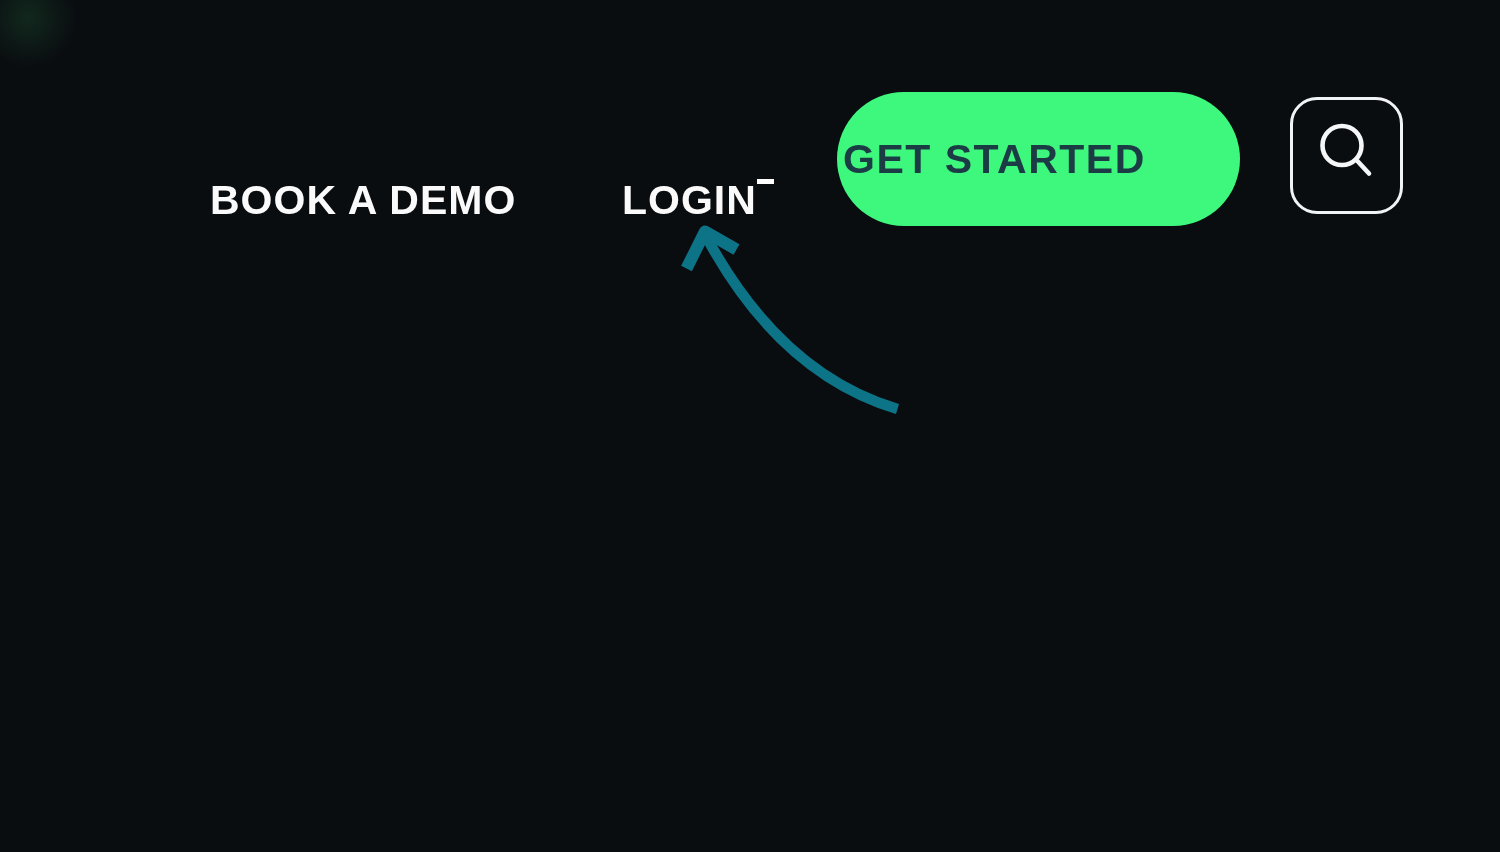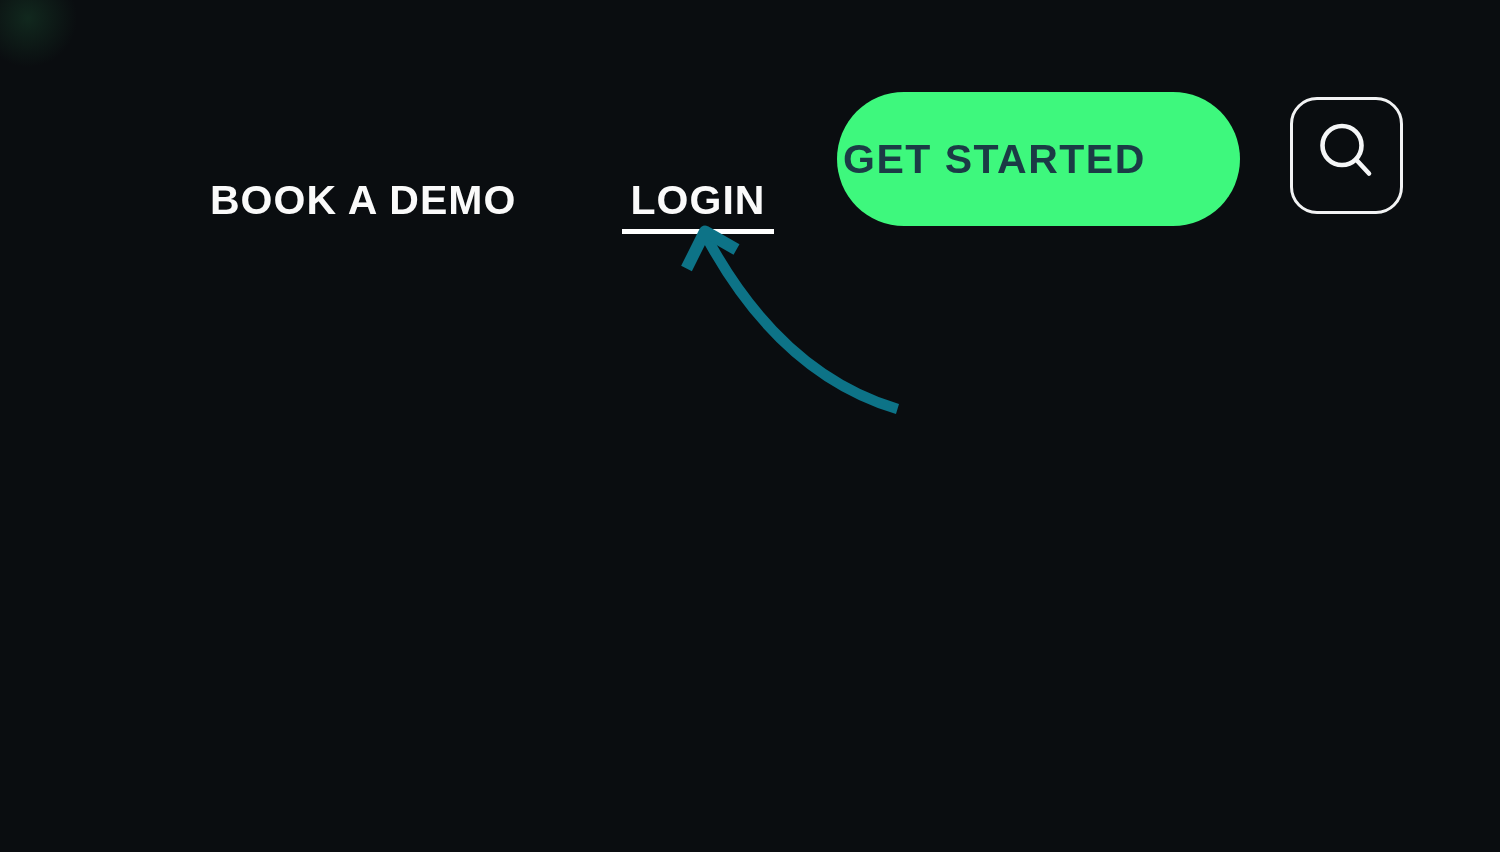--- a/index.html
+++ b/index.html
@@ -35,21 +35,21 @@
   .book-demo {
     left: 210px;
     top: 134px;
   }
   .login-wrap {
     position: absolute;
     left: 622px;
     top: 134px;
     width: 152px;
     display: flex;
-    flex-direction: column;
+    flex-direction: row;
     align-items: center;
     cursor: pointer;
   }
   .login-wrap .nav-link {
     position: static;
   }
   .login-underline {
     margin-top: 7px;
     width: 152px;
     height: 5px;

